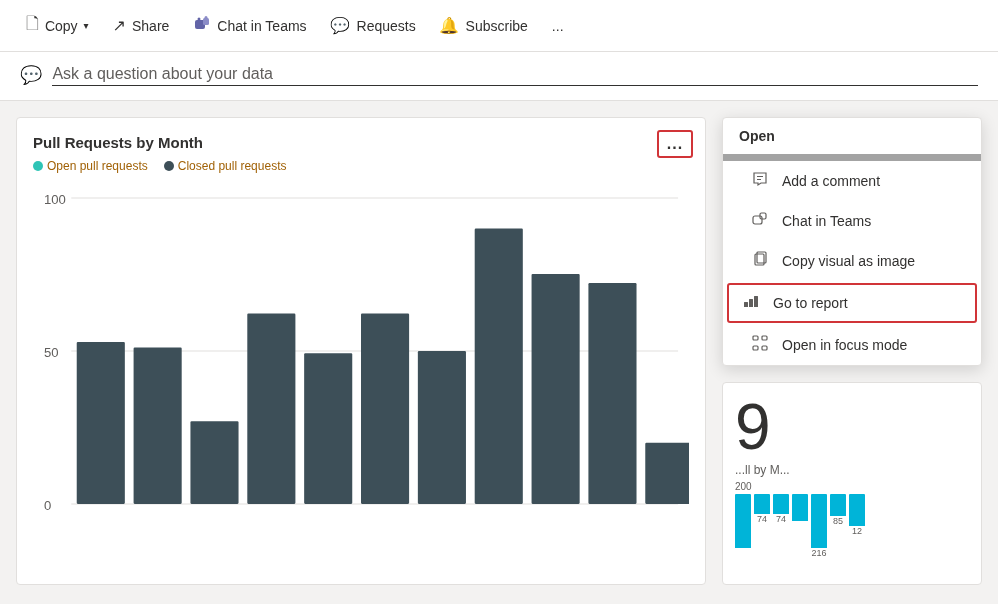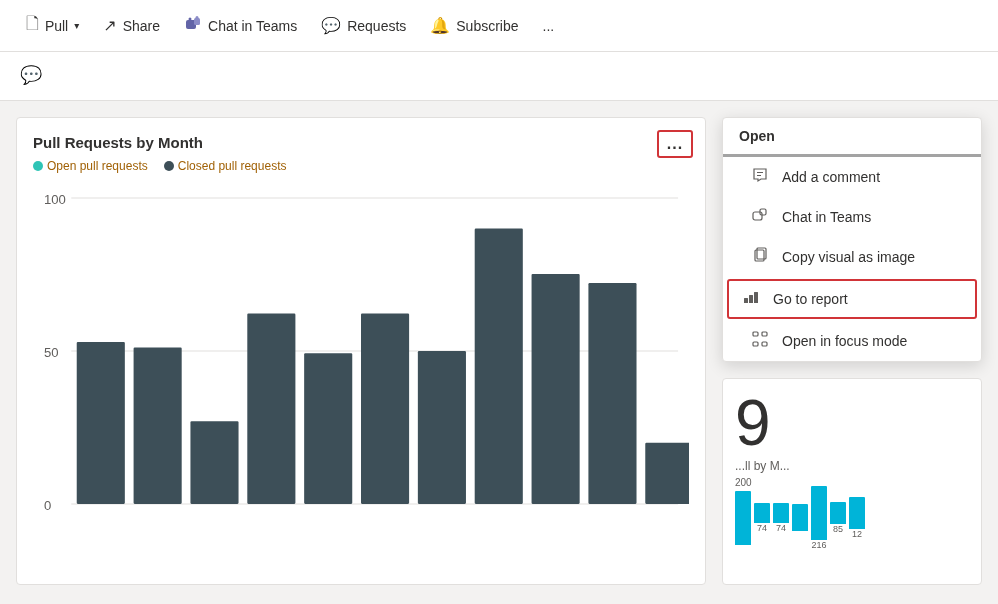--- a/index.html
+++ b/index.html
@@ -146,21 +146,21 @@
       border-radius: 4px;
       box-shadow: 0 4px 16px rgba(0,0,0,0.14);
       overflow: hidden;
       width: 260px;
     }
     .context-menu-header {
       padding: 10px 16px;
       font-size: 14px;
       font-weight: 600;
       color: #323130;
-      border-bottom: 3px solid #a3a3a3;
+      border-bottom: 7px solid #a3a3a3;
     }
     .context-menu-item {
       display: flex;
       align-items: center;
       gap: 12px;
       padding: 10px 27px;
       font-size: 14px;
       color: #323130;
       cursor: pointer;
     }
@@ -199,21 +199,21 @@
       color: #605e5c;
       margin-top: 4px;
     }
   </style>
 </head>
 <body>
 
 <div class="toolbar">
   <button class="toolbar-btn">
     <span class="icon">🗋</span>
-    <span>Pull</span>
+    <span>Copy</span>
     <span style="font-size:10px;">▾</span>
   </button>
 
   <button class="toolbar-btn">
     <span class="icon">↗</span>
     <span>Share</span>
   </button>
 
   <button class="toolbar-btn">
     <span class="icon" style="color:#6264a7;">
@@ -237,20 +237,21 @@
     <span>Subscribe</span>
   </button>
 
   <button class="toolbar-btn">
     <span>...</span>
   </button>
 </div>
 
 <div class="qa-bar">
   <span class="qa-icon">💬</span>
+  <span class="qa-text">Ask a question about your data</span>
 </div>
 
 <div class="main-content">
 
   <div class="chart-card">
     <div class="chart-title">Pull Requests by Month</div>
 
     <div class="chart-legend">
       <div class="legend-item">
         <span class="legend-dot" style="background:#2ec4b6;"></span>
@@ -366,21 +367,21 @@
     <div class="small-chart-card">
       <div style="display:flex; justify-content:space-between; align-items:flex-start;">
         <div>
           <div class="small-number">9</div>
           <div class="small-chart-title">...ll by M...</div>
         </div>
       </div>
 
       <div style="margin-top:4px;">
         <div style="font-size:10px; color:#605e5c; margin-bottom:2px;">200</div>
-        <div style="display:flex; align-items:center; gap:3px; height:55px;">
+        <div style="display:flex; align-items:flex-start; gap:3px; height:55px;">
 
           <div style="display:flex;flex-direction:column;align-items:center;">
             <div style="background:#00b4d8;width:16px;height:54px;border-radius:1px 1px 0 0;"></div>
             <div style="font-size:9px;color:#605e5c;"></div>
           </div>
 
           <div style="display:flex;flex-direction:column;align-items:center;">
             <div style="background:#00b4d8;width:16px;height:20px;border-radius:1px 1px 0 0;"></div>
             <div style="font-size:9px;color:#605e5c;">74</div>
           </div>

